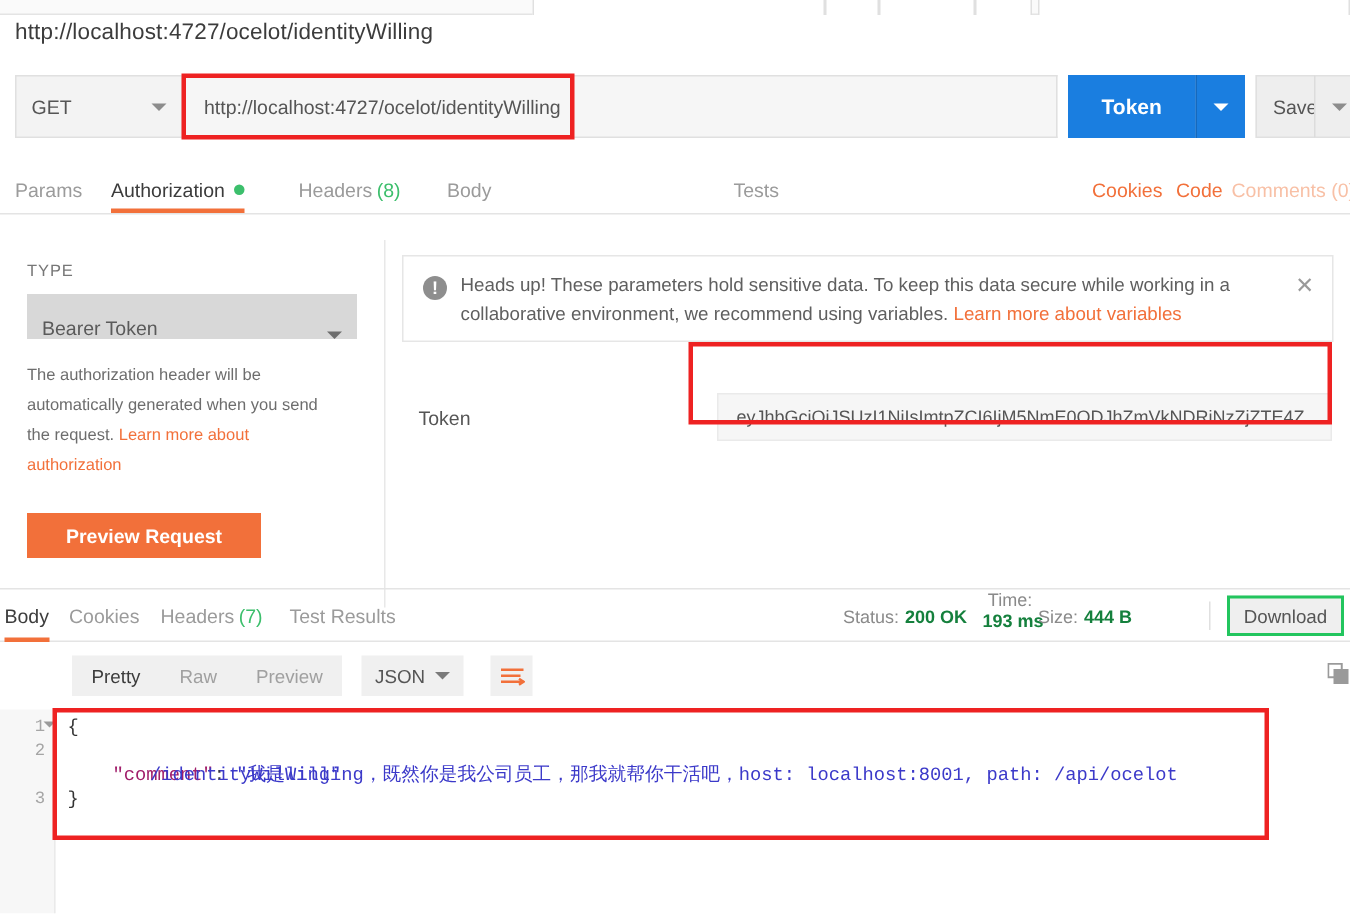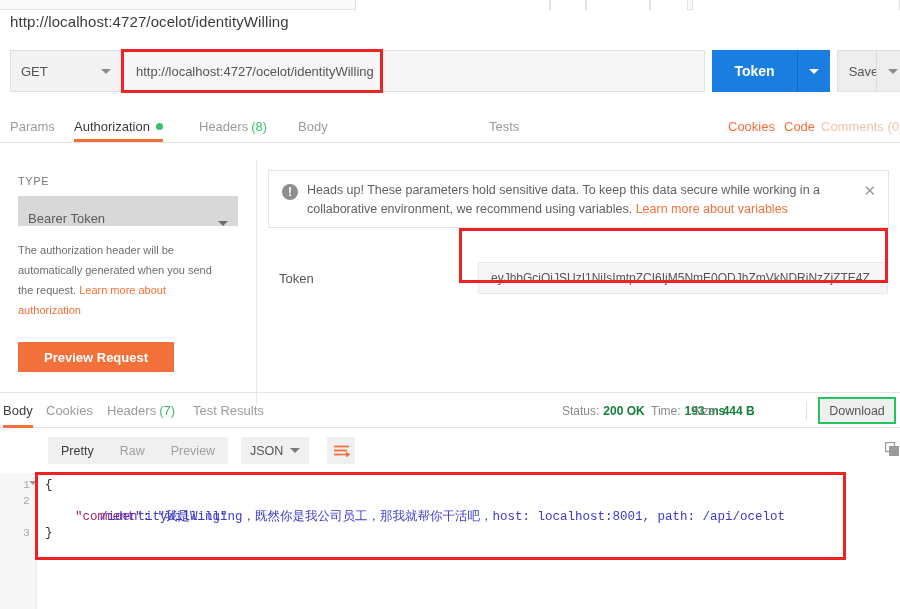--- a/index.html
+++ b/index.html
@@ -538,21 +538,21 @@
     <span class="count-green">(7)</span>
   </div>
   <div class="resptab" style="left:193px;">
     <span>Test Results</span>
   </div>
 
   <div class="meta" style="left:562px;">
     <span>Status:</span>
       <b>200 OK</b>
   </div>
-  <div class="meta" style="left:651px;">
+  <div class="meta" style="left:651px;flex-direction:column;">
     <span>Time:</span>
       <b>193 ms</b>
   </div>
   <div class="meta" style="left:692px;">
     <span>Size:</span>
       <b>444 B</b>
   </div>
   <div class="meta-divider"></div>
   <div class="download-btn">Download</div>
 </div>

